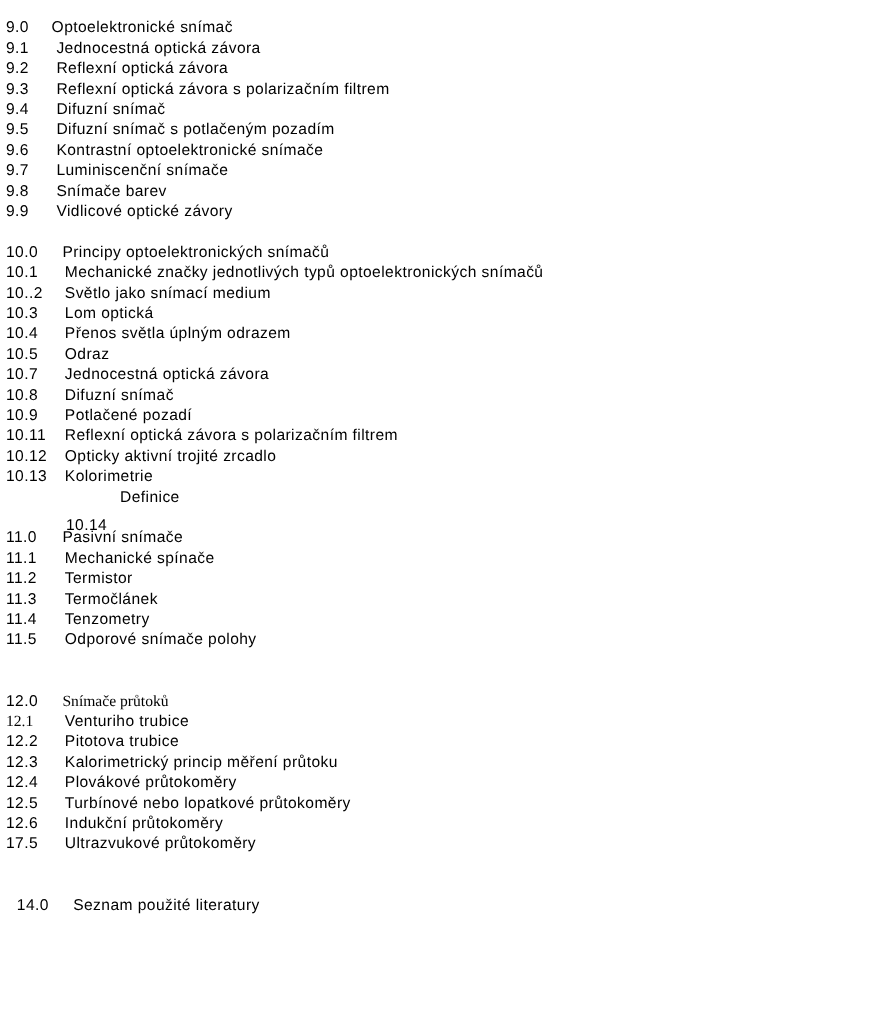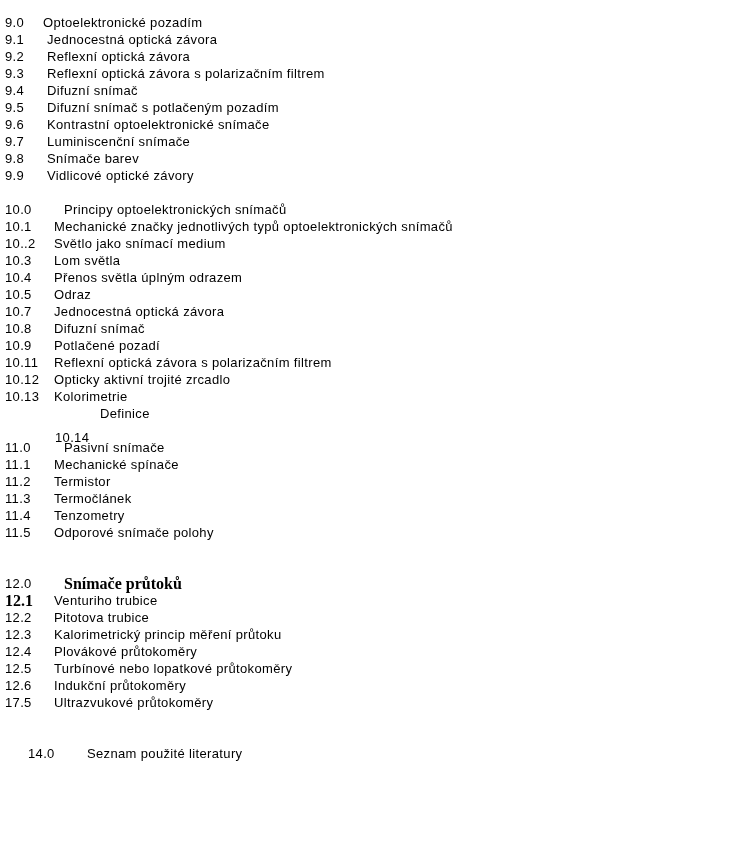--- a/index.html
+++ b/index.html
@@ -36,49 +36,49 @@
   }
   .title {
     flex: 0 0 auto;
   }
   
   .row.lvl0 .title { padding-left: 0px; }
   .row.lvl1 .title { padding-left: 4px; }
 
   
   .row.wide .num { width: 52px; }
-  .row.wide.lvl0 .title { padding-left: 0px; margin-left: 12px; }
+  .row.wide.lvl0 .title { padding-left: 0px; }
   .row.wide.lvl1 .title { padding-left: 2px; }
 
   
   .row.sub { padding-left: 55px; }
   .row.sub .num { width: 40px; padding-left: 0; margin-top: 47px; }
   .row.sub .title { padding-left: 5px; }
 
   
-  .row.offset { padding-left: 23px; }
+  .row.offset { padding-left: 9px; }
 
   
   .serif-bold {
     font-family: "Liberation Serif", serif;
-    font-weight: bold;
-    font-size: 16px;
+    font-weight: normal;
+    font-size: 13px;
     letter-spacing: 0;
   }
   .gap { height: 17px; }
   .gap.big { height: 34px; }
 </style>
 </head>
 <body>
 
 <div id="toc">
     <div class="section">
       <div class="row lvl0">
         <span class="num">9.0</span>
-        <span class="title">Optoelektronické pozadím</span>
+        <span class="title">Optoelektronické snímač</span>
       </div>
       <div class="row lvl1">
         <span class="num">9.1</span>
         <span class="title">Jednocestná optická závora</span>
       </div>
       <div class="row lvl1">
         <span class="num">9.2</span>
         <span class="title">Reflexní optická závora</span>
       </div>
       <div class="row lvl1">
@@ -119,21 +119,21 @@
       <div class="row lvl1 wide">
         <span class="num">10.1</span>
         <span class="title">Mechanické značky jednotlivých typů optoelektronických snímačů</span>
       </div>
       <div class="row lvl1 wide">
         <span class="num">10..2</span>
         <span class="title">Světlo jako snímací medium</span>
       </div>
       <div class="row lvl1 wide">
         <span class="num">10.3</span>
-        <span class="title">Lom světla</span>
+        <span class="title">Lom optická</span>
       </div>
       <div class="row lvl1 wide">
         <span class="num">10.4</span>
         <span class="title">Přenos světla úplným odrazem</span>
       </div>
       <div class="row lvl1 wide">
         <span class="num">10.5</span>
         <span class="title">Odraz</span>
       </div>
       <div class="row lvl1 wide">

